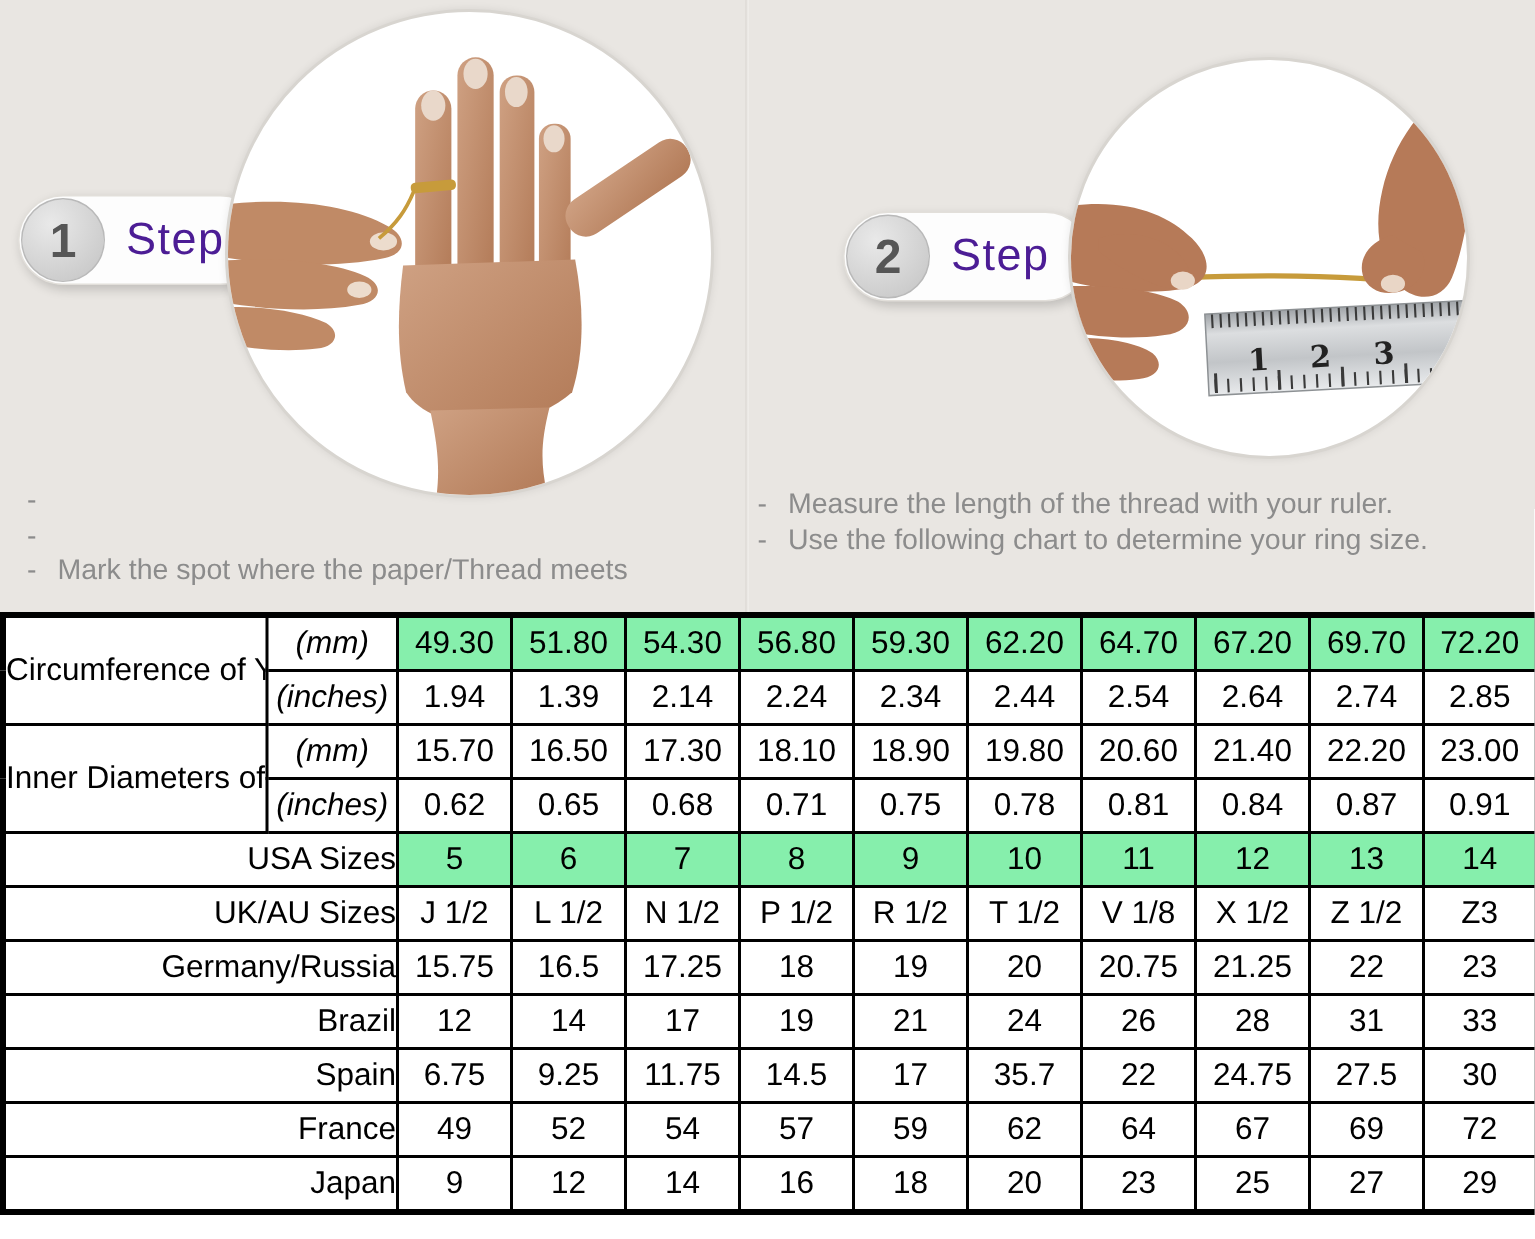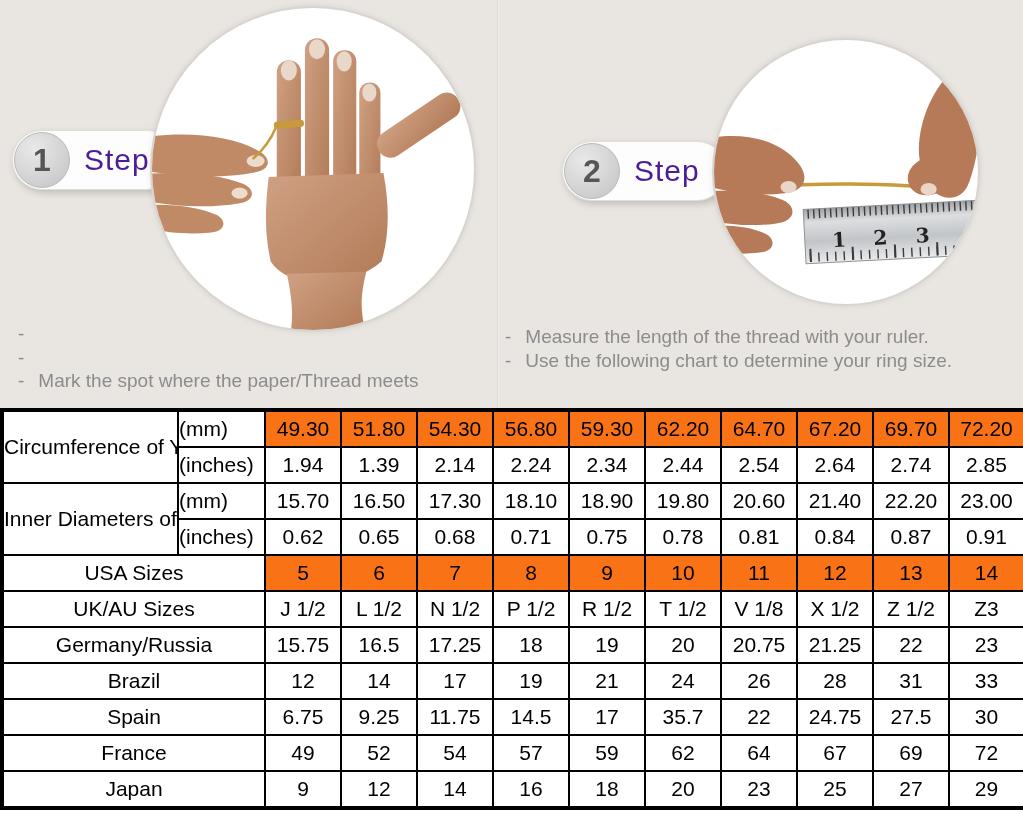--- a/index.html
+++ b/index.html
@@ -54,24 +54,24 @@
   table.size-chart{
     width:1023px;border-collapse:collapse;table-layout:fixed;
     background:#fff;border:4px solid #000;
     font-family:"Liberation Sans",sans-serif;color:#000;
   }
   table.size-chart td{
     border:2px solid #000;height:34px;padding:0;
     font-size:21px;white-space:nowrap;overflow:hidden;
   }
   td.group-label{text-align:center;font-size:20px;line-height:1.2;}
-  td.unit-cell{text-align:left;padding-left:6px;font-size:20px;}
-  td.row-label{text-align:center;padding-left:8px;font-size:20px;}
+  td.unit-cell{text-align:center;padding-left:6px;font-size:20px;font-style:italic;}
+  td.row-label{text-align:right;padding-left:8px;font-size:20px;}
   td.val{text-align:center;}
-  td.hl{background:#f97316;}
+  td.hl{background:#86efac;}
 </style>
 </head>
 <body>
 
 <div>
 
   <div class="top-section">
     <div class="v-divider"></div>
 
     <div class="step-badge badge-1">

